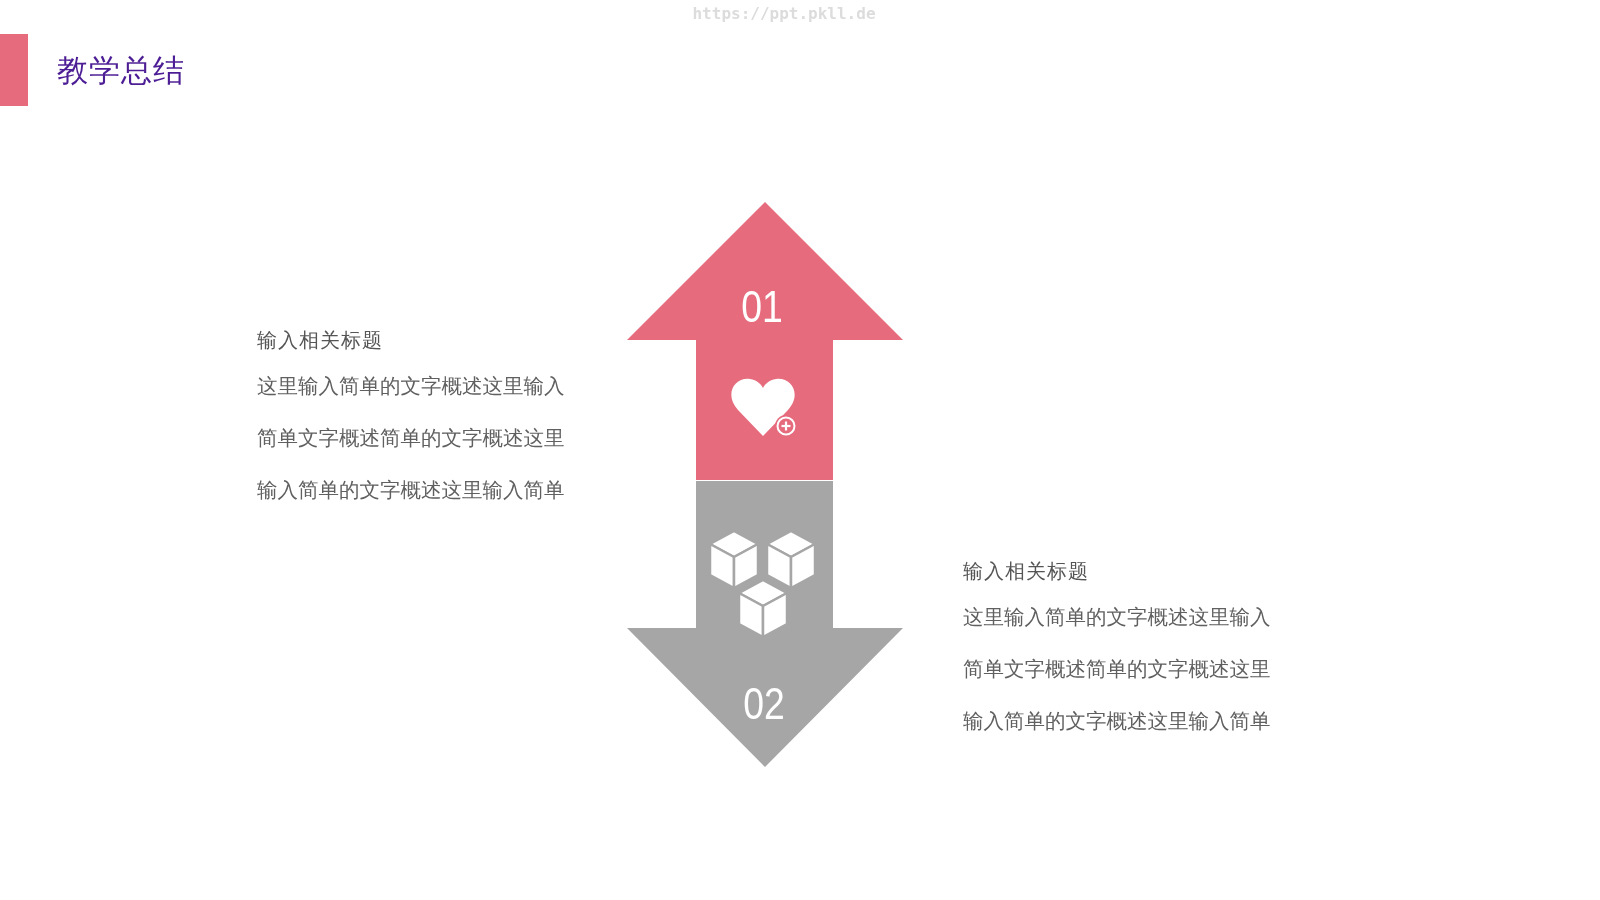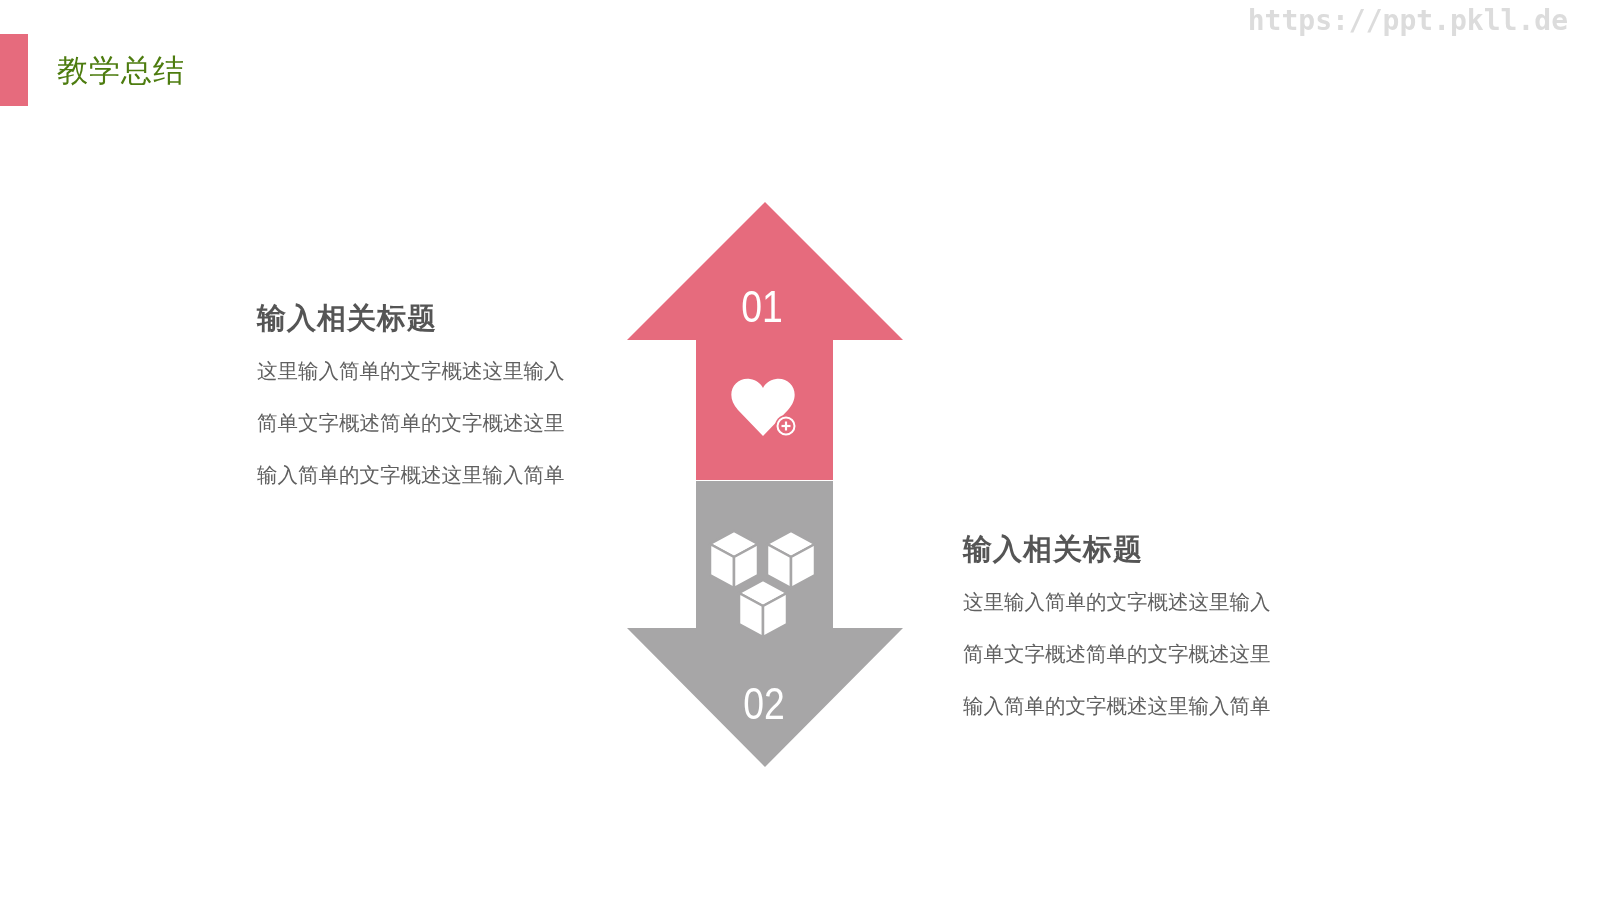--- a/index.html
+++ b/index.html
@@ -2,42 +2,43 @@
 <html><head>
   <meta charset="utf-8">
   <style>
     html, body { margin: 0; padding: 0; }
     body {
       width: 1600px; height: 900px; position: relative; overflow: hidden;
       background: #ffffff;
       font-family: "DejaVu Sans", "Liberation Sans", sans-serif;
     }
     .watermark {
-      position: absolute; left: 0; width: 1568px; top: 4px; text-align: right;
+      position: absolute; left: 0; width: 1568px; top: 4px; text-align: center;
       font-family: "DejaVu Sans Mono", "Liberation Mono", monospace;
-      font-size: 28px; font-weight: bold; color: #dcdcdc; letter-spacing: 0px;
+      font-size: 16px; font-weight: bold; color: #dcdcdc; letter-spacing: 0px;
     }
     .accent-bar {
       position: absolute; left: 0; top: 34px; width: 28px; height: 72px;
       background: #e66b7d;
     }
     .page-title {
       position: absolute; left: 57px; top: 50px; font-size: 31px;
-      color: #4d7c0f; letter-spacing: 1px;
+      color: #4c1d95; letter-spacing: 1px;
     }
     .arrow-svg { position: absolute; left: 0; top: 0; }
     .num {
       position: absolute; color: #ffffff; font-size: 44px;
       font-family: "Liberation Sans", "DejaVu Sans", sans-serif;
       width: 100px; text-align: center; transform: scaleX(0.85);
     }
     .block { position: absolute; width: 360px; color: #595959; }
     .block .heading {
-      font-size: 29px; font-weight: bold; color: #555555; margin-bottom: 12px;
+      font-size: 20px; font-weight: normal; color: #555555; margin-bottom: 12px;
       letter-spacing: 1px;
+      margin-top: 28px;
     }
     .block .line {
       font-size: 20.5px; line-height: 40px; color: #606060; white-space: nowrap; margin-top: 12px;
     }
   </style>
 </head>
 <body>
 
 <div class="watermark">https://ppt.pkll.de</div>
 

